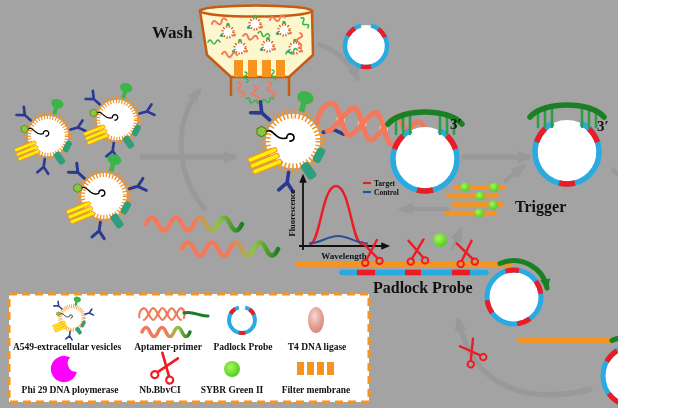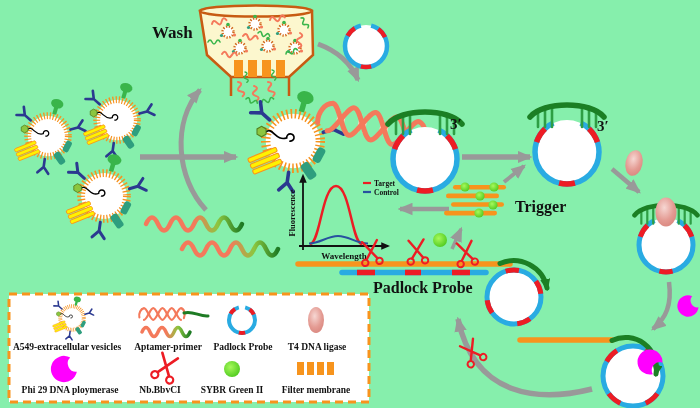--- a/index.html
+++ b/index.html
@@ -1,16 +1,16 @@
 <!DOCTYPE html>
 <html><head>
 <meta charset="utf-8">
 <style>
   html,body{margin:0;padding:0;background:#fff;}
-  .stage{position:relative;width:700px;height:408px;background:#86efac;overflow:hidden;}
+  .stage{position:relative;width:618px;height:408px;background:#a3a3a3;overflow:hidden;}
   svg{position:absolute;left:0;top:0;}
   text{font-family:"Liberation Serif","DejaVu Serif",serif;font-weight:bold;fill:#111;}
   .t17{font-size:17px}.t16{font-size:16px}.t15{font-size:15px}
   .t10{font-size:9.5px}.t9{font-size:9px}.t8{font-size:8.5px}.t7{font-size:7.5px}
 </style>
 </head>
 <body>
 
 <div class="stage">
 <svg width="700" height="408" viewBox="0 0 700 408">

